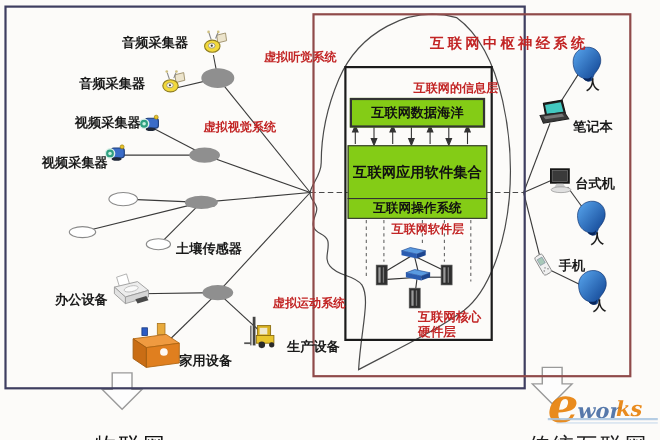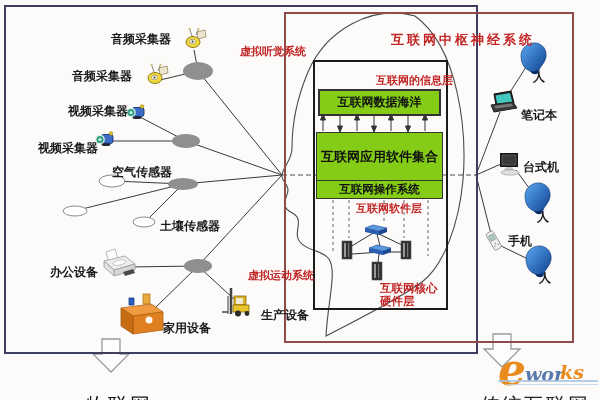--- a/index.html
+++ b/index.html
@@ -265,27 +265,27 @@
 
   <div class="lbl red ctitle">互联网中枢神经系统</div>
   <div class="lbl red infol">互联网的信息层</div>
   <div class="lbl red softl">互联网软件层</div>
   <div class="lbl red hwl">
     <div>互联网核心</div>
     <div>硬件层</div>
   </div>
 
   <div class="lbl red" style="left:204px;top:44px;">虚拟听觉系统</div>
+  <div class="lbl red" style="left:149px;top:108px;">虚拟视觉系统</div>
   <div class="lbl red" style="left:212px;top:268px;">虚拟运动系统</div>
 
   <div class="lbl" style="left:111px;top:31px;">音频采集器</div>
   <div class="lbl" style="left:72px;top:68px;">音频采集器</div>
   <div class="lbl" style="left:68px;top:103px;">视频采集器</div>
   <div class="lbl" style="left:38px;top:140px;">视频采集器</div>
-  <div class="lbl" style="left:112px;top:164px;">空气传感器</div>
   <div class="lbl" style="left:160px;top:218px;">土壤传感器</div>
   <div class="lbl" style="left:50px;top:264px;">办公设备</div>
   <div class="lbl" style="left:163px;top:320px;">家用设备</div>
   <div class="lbl" style="left:261px;top:307px;">生产设备</div>
 
   <div class="lbl" style="left:521px;top:107px;">笔记本</div>
   <div class="lbl" style="left:523px;top:159px;">台式机</div>
   <div class="lbl" style="left:508px;top:233px;">手机</div>
   <div class="lbl" style="left:533px;top:69px;">人</div>
   <div class="lbl" style="left:537px;top:209px;">人</div>

